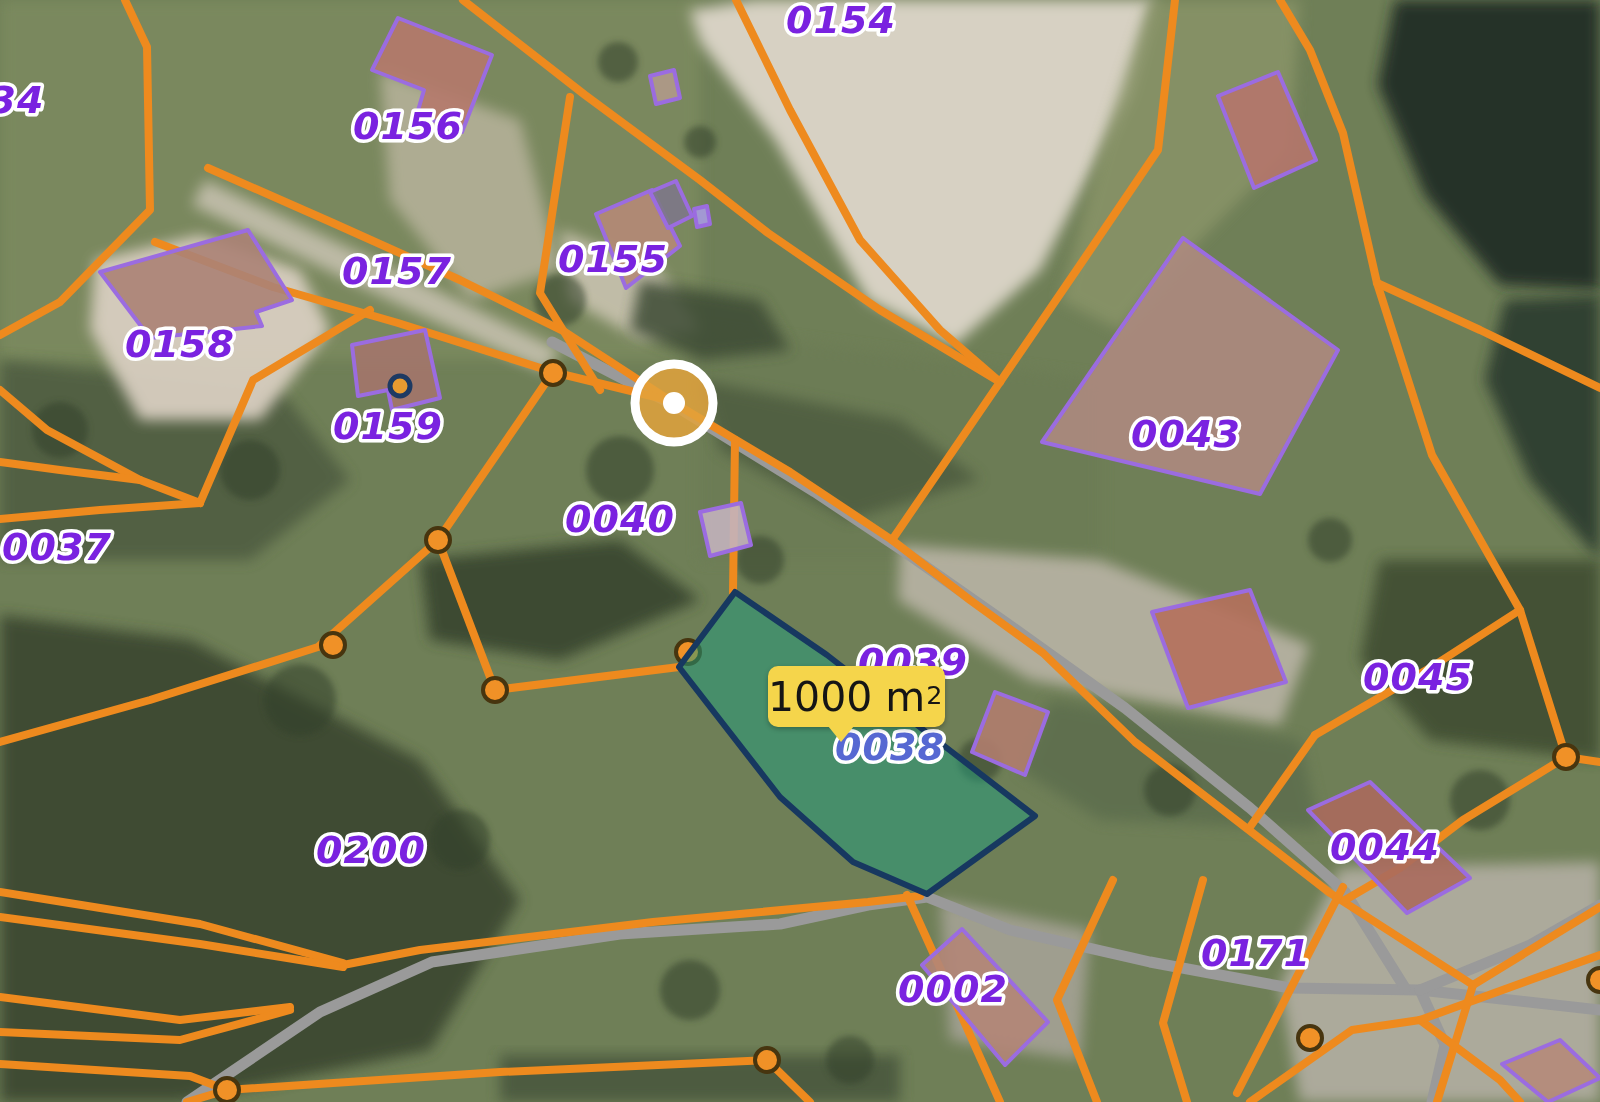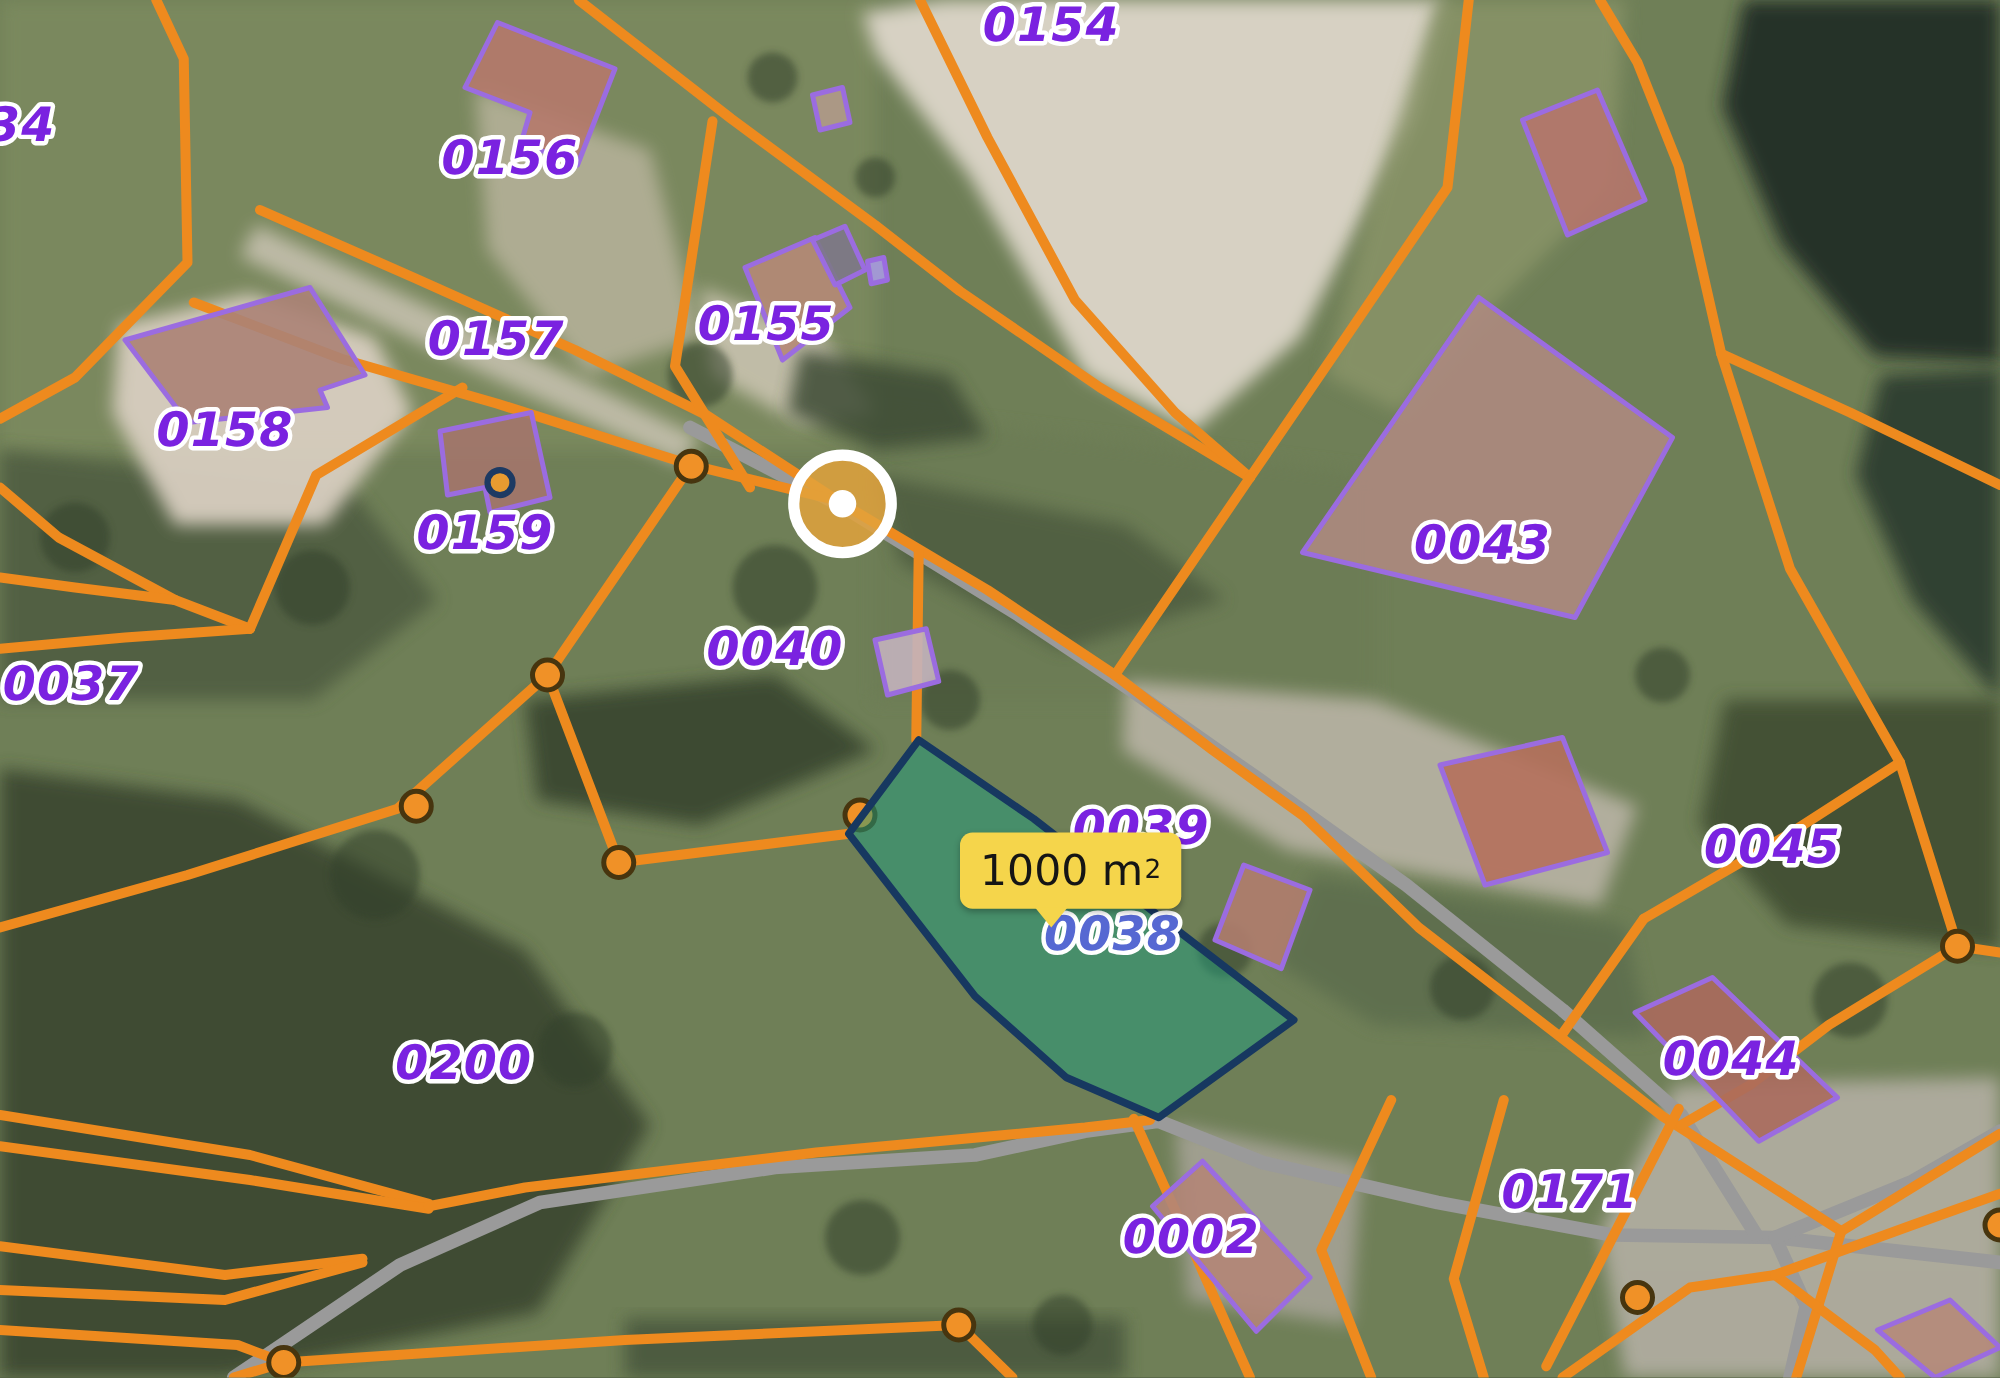--- a/index.html
+++ b/index.html
@@ -4,22 +4,22 @@
 <style>
   html,body{margin:0;padding:0;background:#4c5a40;}
   #stage{position:relative;width:1600px;height:1102px;overflow:hidden;
          font-family:"DejaVu Sans","Liberation Sans",sans-serif;text-decoration:underline;}
   #map-svg{position:absolute;left:0;top:0;}
   .parcel-label{font-family:"DejaVu Sans","Liberation Sans",sans-serif;
                 font-weight:bold;font-style:italic;
                 paint-order:stroke;stroke:#ffffff;stroke-width:7px;
                 stroke-linejoin:round;letter-spacing:1px;}
   #area-tooltip{position:absolute;box-sizing:border-box;
-                display:flex;align-items:center;justify-content:center;
-                border-radius:10px;color:#151515;font-size:34px;font-weight:500;
+                display:flex;align-items:center;justify-content:flex-start;
+                border-radius:10px;color:#151515;font-size:41px;font-weight:500;
                 box-shadow:0 2px 5px rgba(0,0,0,.28);z-index:20;}
   #area-tooltip sup{font-size:0.62em;margin-left:1px;transform:translateY(-2px);}
   #tooltip-arrow{position:absolute;bottom:-15px;left:60px;width:0;height:0;
                  border-left:13px solid transparent;border-right:13px solid transparent;
                  border-top:16px solid #f5d54b;}
 </style>
 </head>
 <body>
 
 <div id="stage">

